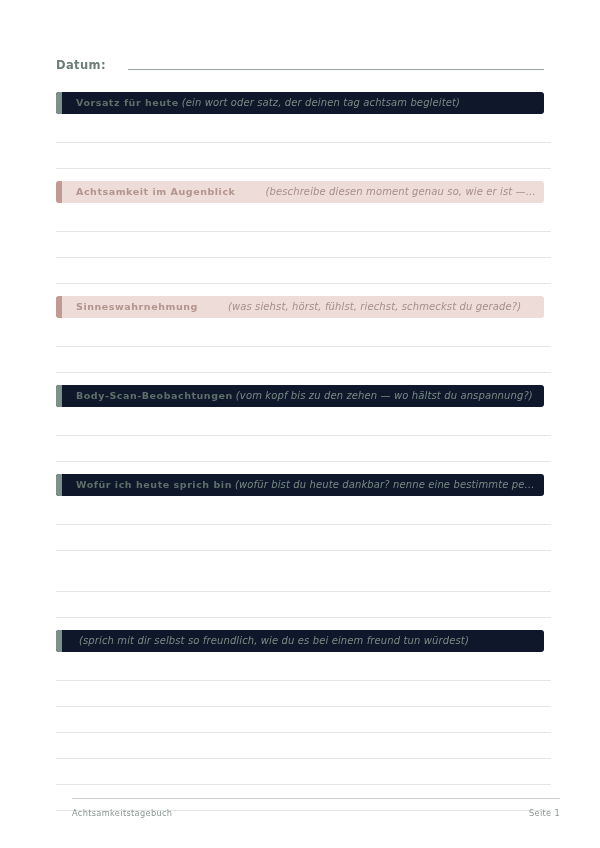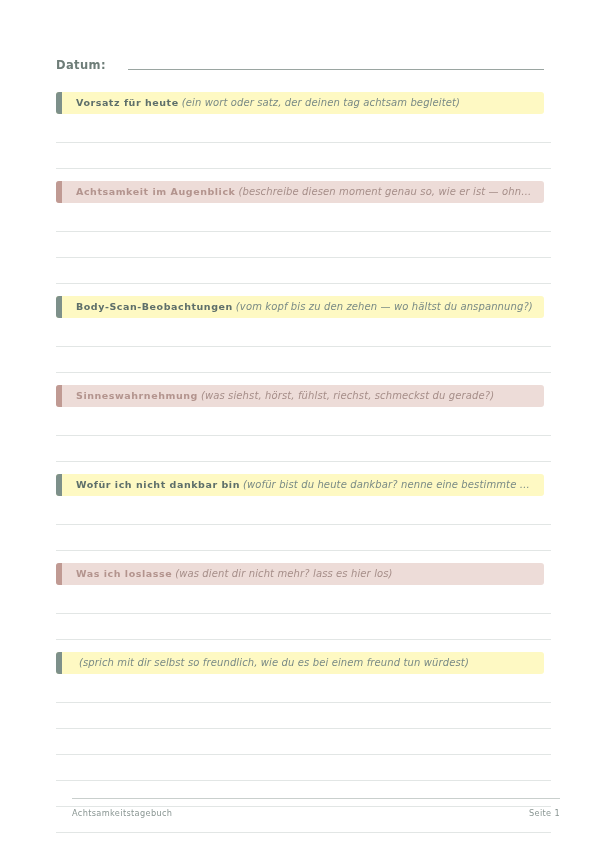--- a/index.html
+++ b/index.html
@@ -94,27 +94,27 @@
     letter-spacing: 0.12px;
     line-height: 22px;
     margin-left: 3px;
     flex: 1 1 auto;
     overflow: hidden;
     text-overflow: ellipsis;
     white-space: nowrap;
   }
 
   
-  .theme-green .sec-header { background: #fef9c3; }
+  .theme-green .sec-header { background: #0f172a; }
   .theme-green .sec-tab    { background: #7d908a; }
   .theme-green .sec-title  { color: #5e6f6a; }
   .theme-green .sec-hint   { color: #798a85; }
 
   
-  .theme-rose .sec-header  { background: #eddcd8; }
+  .theme-rose .sec-header  { background: #eddcd8; gap: 27px; }
   .theme-rose .sec-tab     { background: #c09a93; }
   .theme-rose .sec-title   { color: #b3948e; }
   .theme-rose .sec-hint    { color: #a68e89; }
 
   
   .lines {
     margin-left: 56px;
     width: 495px;
     padding-top: 3px;
   }
@@ -174,59 +174,54 @@
           <span class="sec-tab"></span>
           <span class="sec-title">Achtsamkeit im Augenblick</span>
           <span class="sec-hint">(beschreibe diesen moment genau so, wie er ist — ohne bewertung, nur b…</span>
         </div>
         <div class="lines">
           <div class="line"></div>
           <div class="line"></div>
           <div class="line"></div>
         </div>
       </div>
+      <div class="section theme-rose">
+        <div class="sec-header">
+          <span class="sec-tab"></span>
+          <span class="sec-title">Sinneswahrnehmung</span>
+          <span class="sec-hint">(was siehst, hörst, fühlst, riechst, schmeckst du gerade?)</span>
+        </div>
+        <div class="lines">
+          <div class="line"></div>
+          <div class="line"></div>
+        </div>
+      </div>
       <div class="section theme-green">
         <div class="sec-header">
           <span class="sec-tab"></span>
           <span class="sec-title">Body-Scan-Beobachtungen</span>
           <span class="sec-hint">(vom kopf bis zu den zehen — wo hältst du anspannung?)</span>
         </div>
         <div class="lines">
           <div class="line"></div>
           <div class="line"></div>
         </div>
       </div>
+      <div class="section theme-green">
+        <div class="sec-header">
+          <span class="sec-tab"></span>
+          <span class="sec-title">Wofür ich heute sprich bin</span>
+          <span class="sec-hint">(wofür bist du heute dankbar? nenne eine bestimmte person, einen mom…</span>
+        </div>
+        <div class="lines">
+          <div class="line"></div>
+          <div class="line"></div>
+        </div>
+      </div>
       <div class="section theme-rose">
-        <div class="sec-header">
-          <span class="sec-tab"></span>
-          <span class="sec-title">Sinneswahrnehmung</span>
-          <span class="sec-hint">(was siehst, hörst, fühlst, riechst, schmeckst du gerade?)</span>
-        </div>
-        <div class="lines">
-          <div class="line"></div>
-          <div class="line"></div>
-        </div>
-      </div>
-      <div class="section theme-green">
-        <div class="sec-header">
-          <span class="sec-tab"></span>
-          <span class="sec-title">Wofür ich nicht dankbar bin</span>
-          <span class="sec-hint">(wofür bist du heute dankbar? nenne eine bestimmte person, einen mom…</span>
-        </div>
-        <div class="lines">
-          <div class="line"></div>
-          <div class="line"></div>
-        </div>
-      </div>
-      <div class="section theme-rose">
-        <div class="sec-header">
-          <span class="sec-tab"></span>
-          <span class="sec-title">Was ich loslasse</span>
-          <span class="sec-hint">(was dient dir nicht mehr? lass es hier los)</span>
-        </div>
         <div class="lines">
           <div class="line"></div>
           <div class="line"></div>
         </div>
       </div>
       <div class="section theme-green">
         <div class="sec-header">
           <span class="sec-tab"></span>
           <span class="sec-hint">(sprich mit dir selbst so freundlich, wie du es bei einem freund tun würdest)</span>
         </div>

